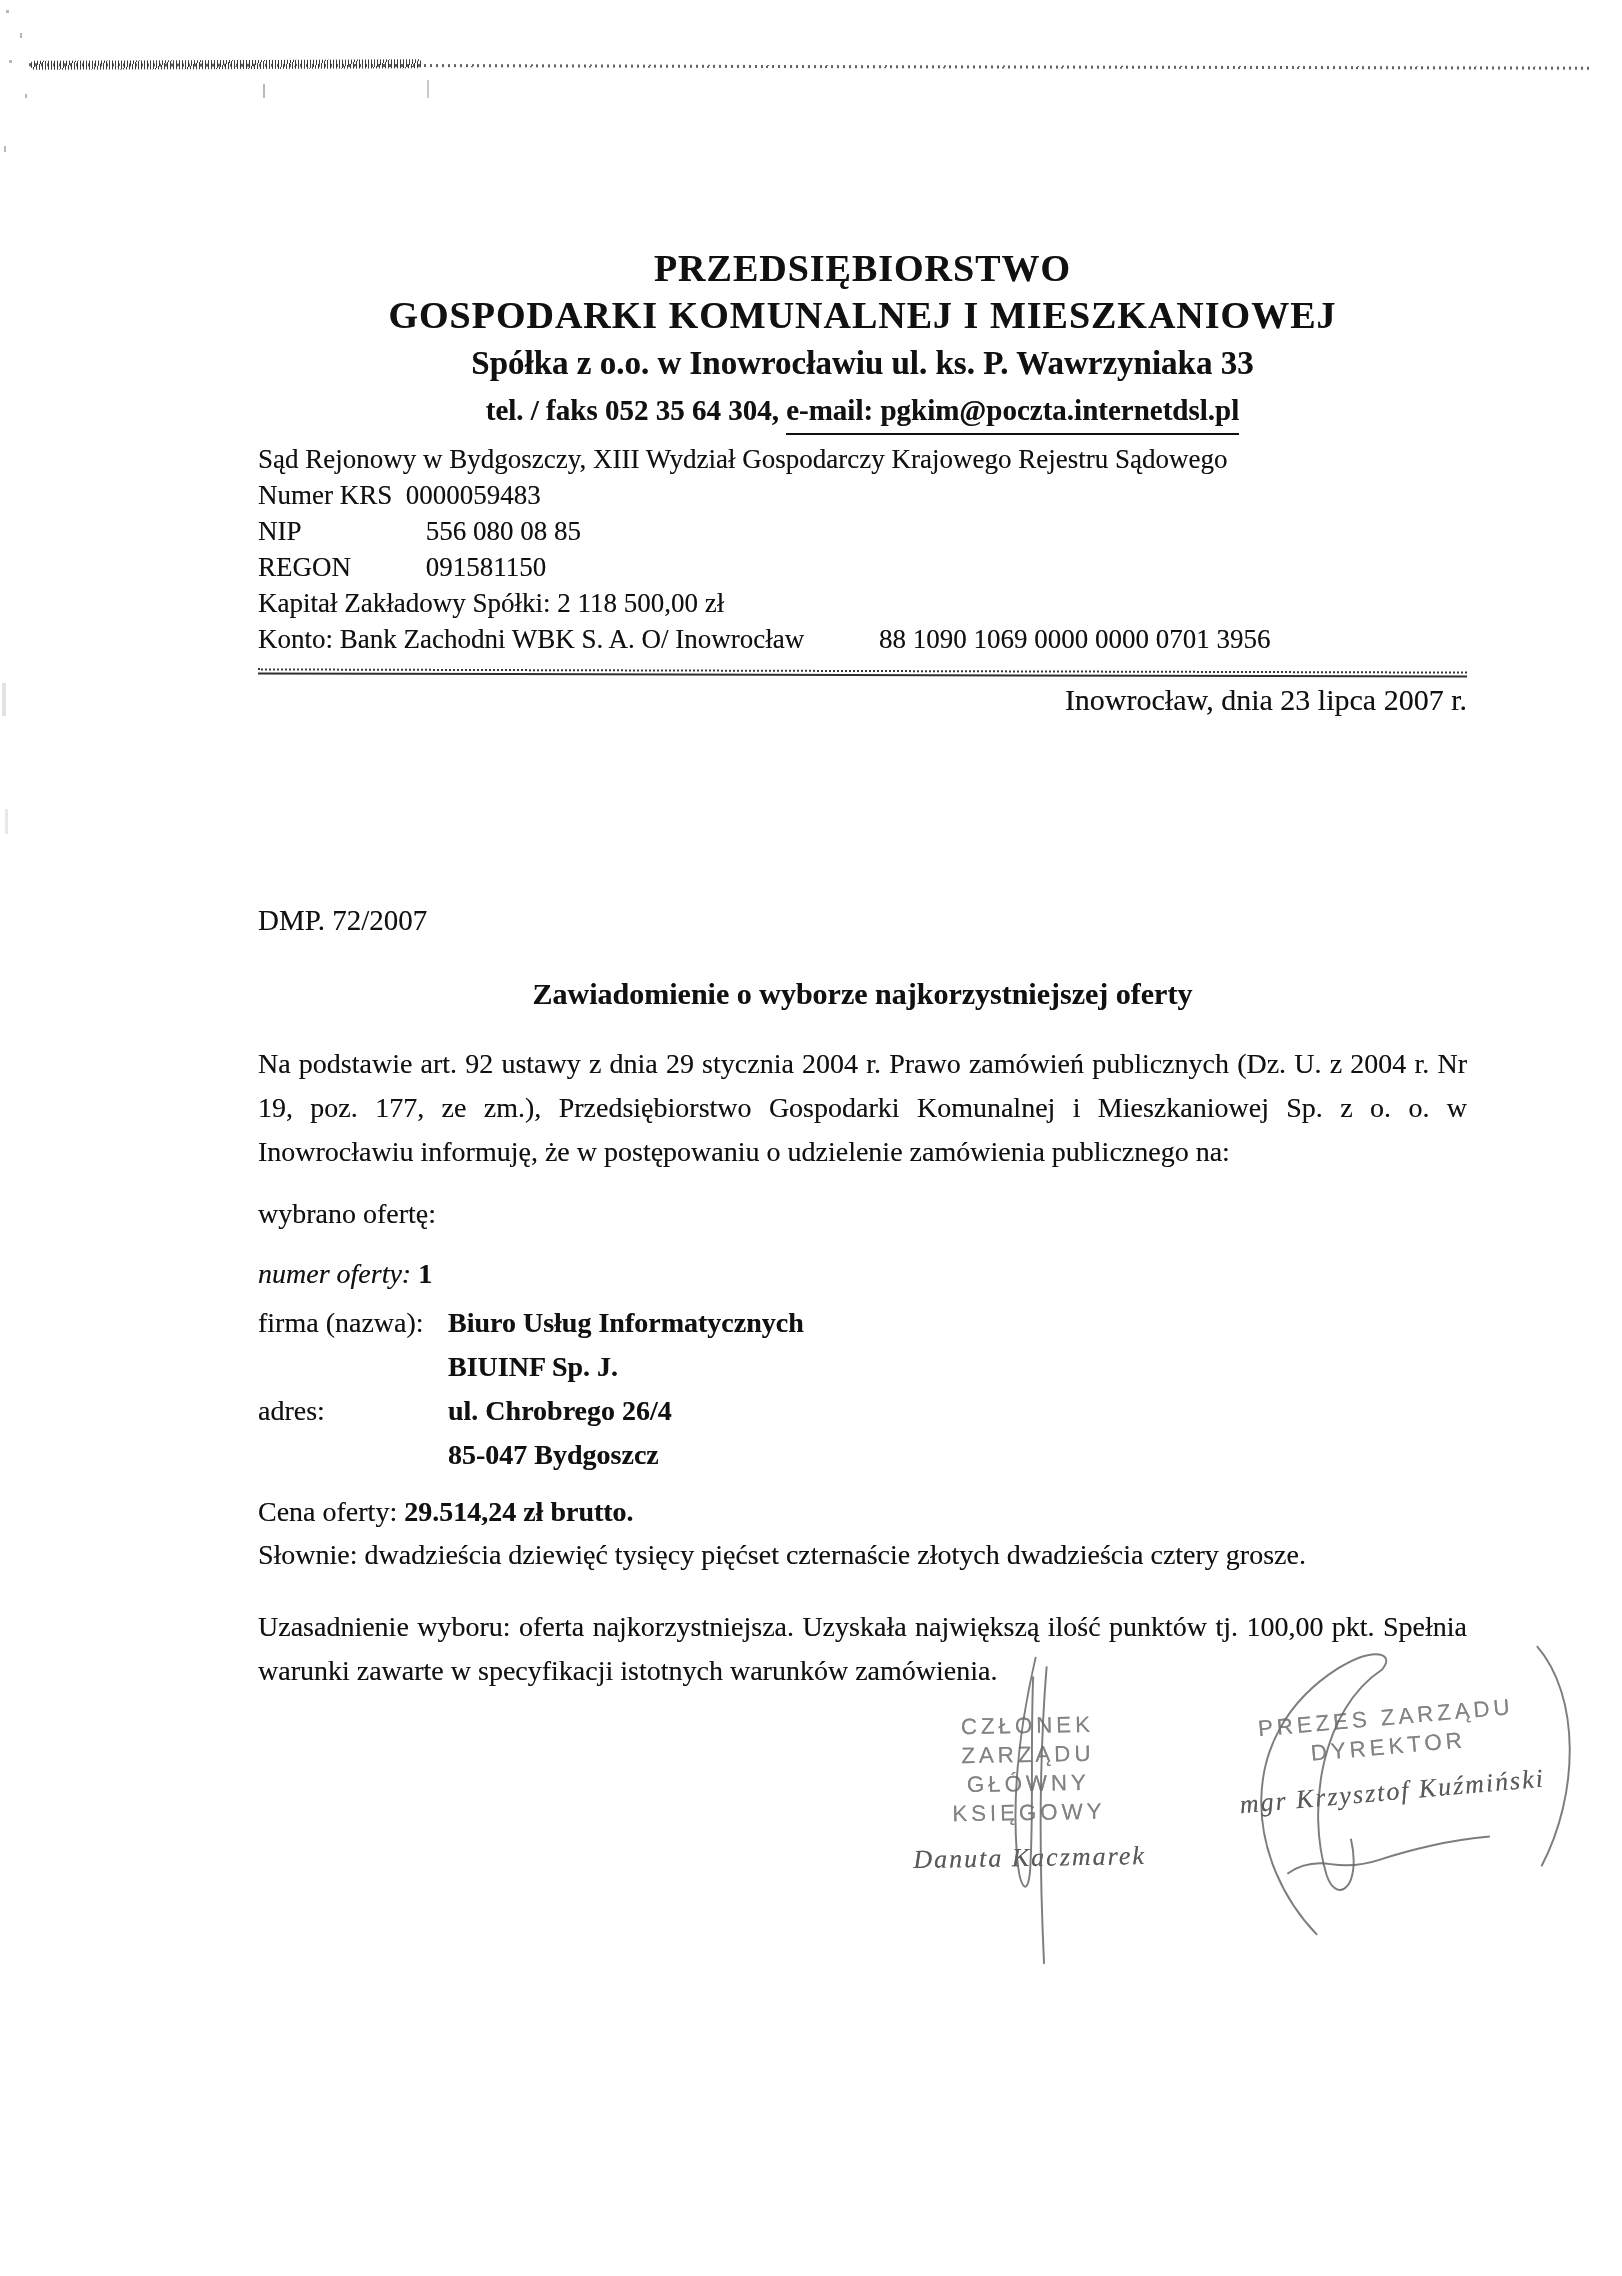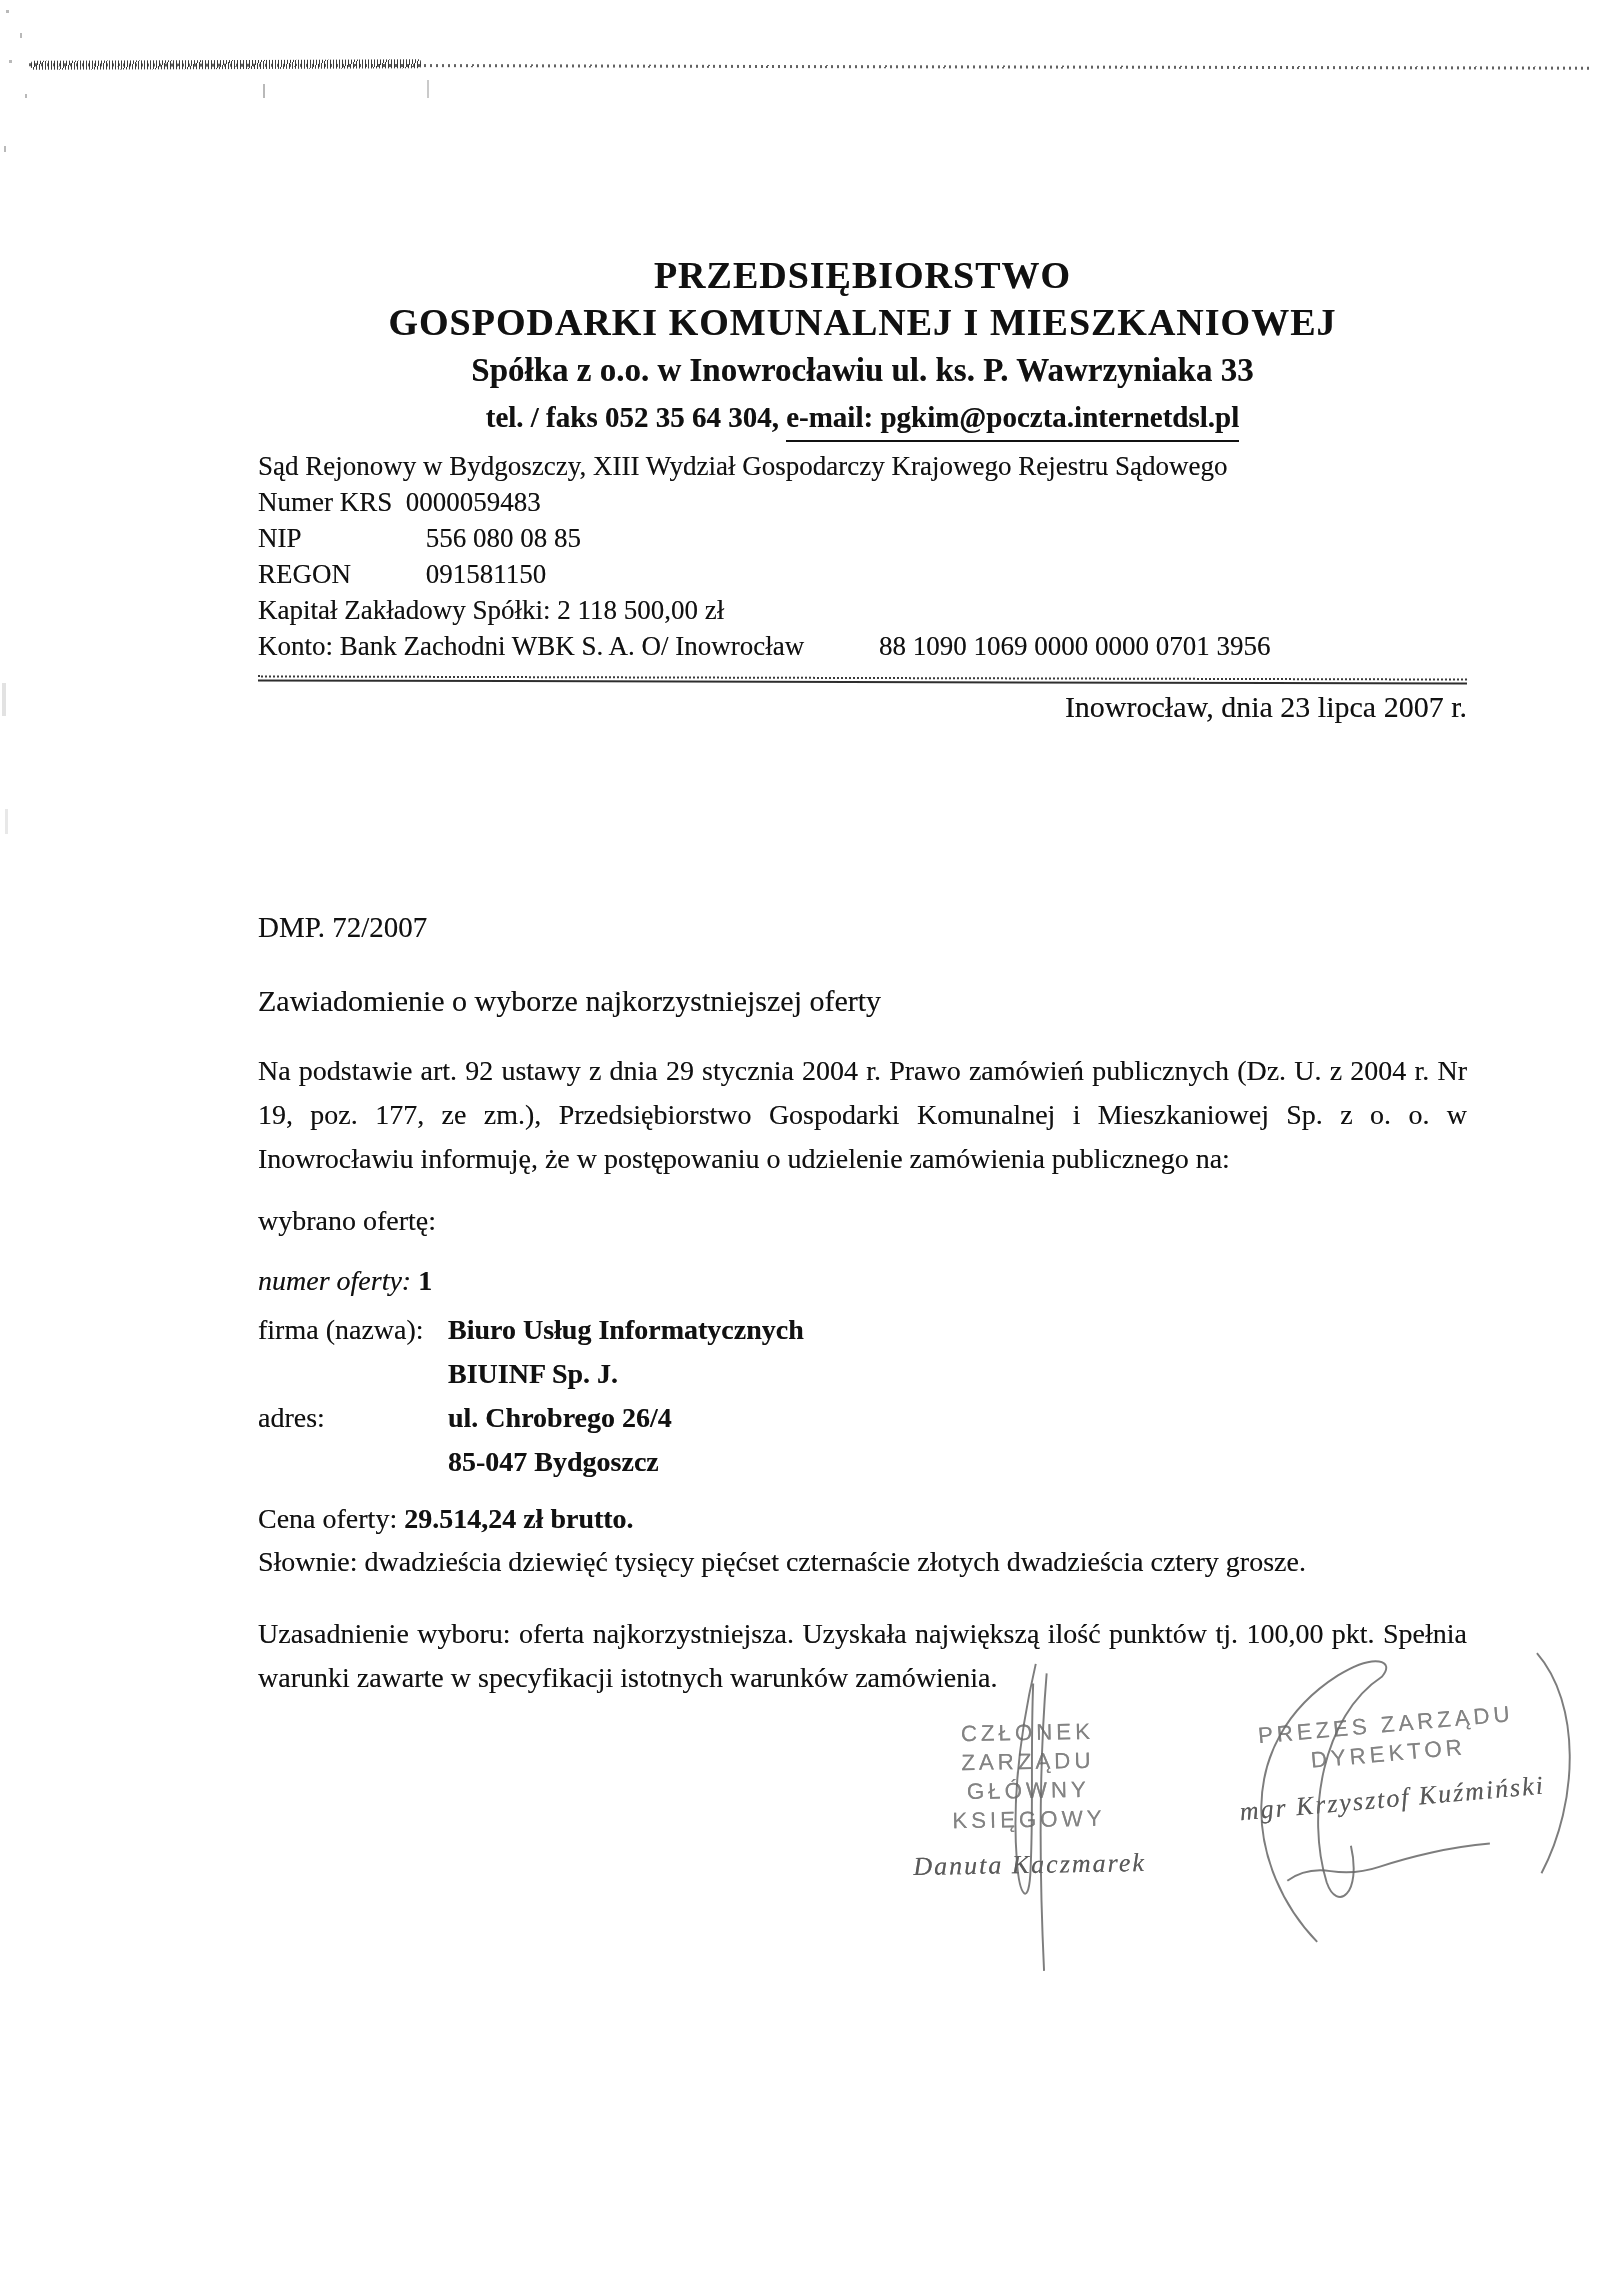--- a/index.html
+++ b/index.html
@@ -18,42 +18,42 @@
     transform:rotate(0.12deg);
   }
   .scratch-heavy {
     position:absolute; top:60px; left:31px; width:390px; height:8.8px;
     background:repeating-linear-gradient(94deg, rgba(25,25,25,.85) 0 1px, transparent 1px 2.9px);
     transform:rotate(-0.2deg); border-radius:2.9px;
   }
   .speck { position:absolute; background:#8a8a8a; opacity:.6; }
 
   
-  .content { position:absolute; left:258px; top:8px; width:1209px; }
+  .content { position:absolute; left:258px; top:1px; width:1209px; }
 
   .hdr { text-align:center; }
   .hdr-line1 { margin-top:244px; font-size:38px; font-weight:bold; line-height:47px; letter-spacing:1px; }
   .hdr-line2 { font-size:38px; font-weight:bold; line-height:47px; letter-spacing:1px; }
   .hdr-line3 { font-size:33px; font-weight:bold; line-height:49px; }
   .hdr-line4 { font-size:29px; font-weight:bold; line-height:45px; }
   .hdr-email { border-bottom:2px solid #111; padding-bottom:7px; }
 
   .details { margin-top:7.8px; font-size:27px; line-height:36px; text-align:left; }
   .details .lbl { display:inline-block; min-width:161px; }
   .acct-num { margin-left:68px;text-align:center; }
 
   .separator {
     margin-top:13.7px; height:2px; width:100%;
     border-top:2.9px dotted #3a3a3a; border-bottom:2px solid #2e2e2e;
     transform:rotate(0.15deg);
   }
   .dateline { margin-top:5.9px; text-align:right; font-size:30px; line-height:35px; }
 
   .reference { margin-top:185px; font-size:29px; line-height:37px; }
-  .doc-title { margin:35px 0 0 0; font-size:30px; font-weight:normal; line-height:39px; }
+  .doc-title { margin:35px 0 0 0; text-align:center; font-size:30px; font-weight:bold; line-height:39px; }
 
   .para { font-size:28px; line-height:44px; margin:0; }
   .intro { margin-top:29px; text-align:justify; }
   .selected { margin-top:21.5px; line-height:35px; }
   .offer-line { margin-top:25px; line-height:35px; }
   .offer-line .it { font-style:italic; }
   .offer-line b { font-weight:bold; }
 
   .firm-grid { margin-top:9.8px; display:grid; grid-template-columns:190px 1fr; font-size:28px; line-height:44px; }
   .firm-grid .bold { font-weight:bold; }

